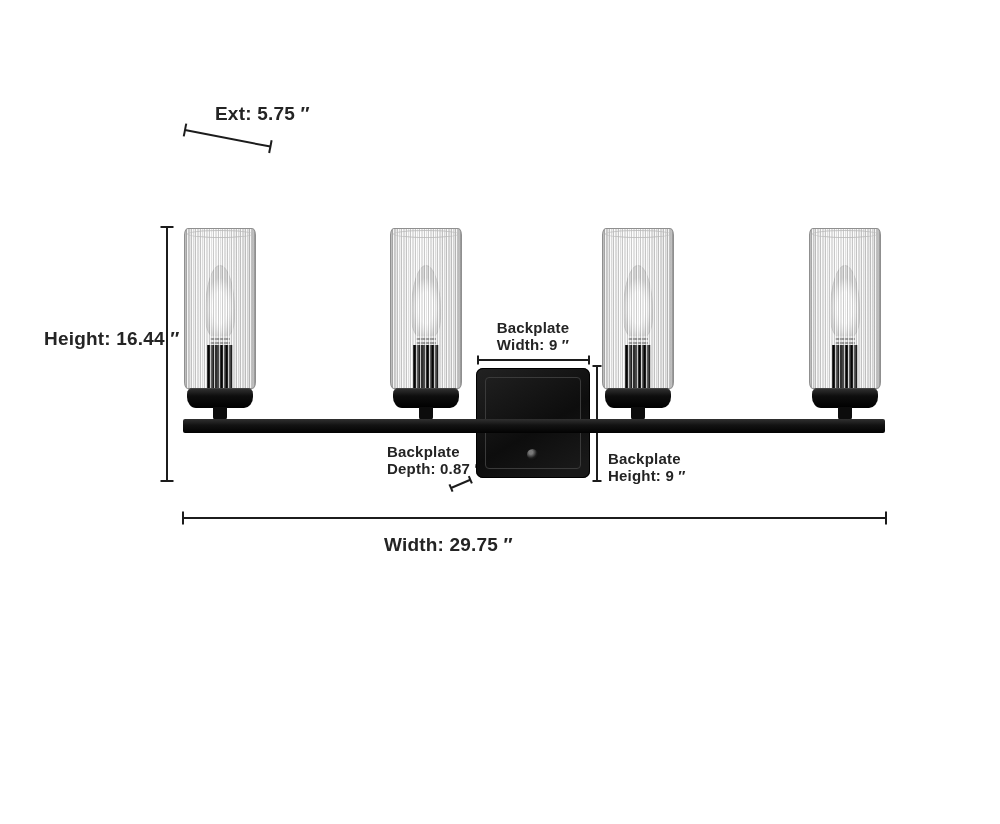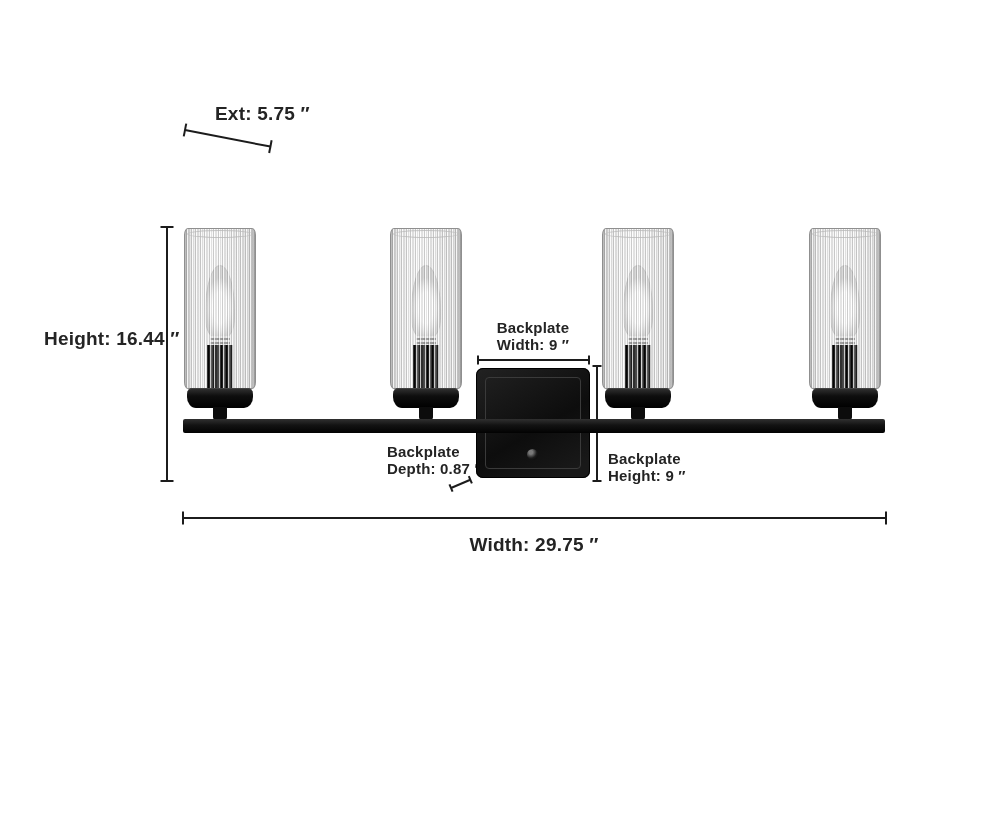--- a/index.html
+++ b/index.html
@@ -28,21 +28,21 @@
   .dim-bp-width{left:478px;top:359px;width:111px;}
   .dim-bp-height{left:596px;top:366px;height:115px;}
   .dim-bp-depth{left:451px;top:487px;width:21px;transform:rotate(-23deg);transform-origin:0 50%;}
 
   
   .lbl{position:absolute;font-weight:600;letter-spacing:.2px;color:#242424;white-space:nowrap;}
   .lbl.big{font-size:19px;}
   .lbl.small{font-size:15px;line-height:16.5px;}
   .lbl-ext{left:215px;top:103px;}
   .lbl-height{left:44px;top:328px;}
-  .lbl-width{left:384px;top:534px;width:300px;text-align:center;}
+  .lbl-width{left:384px;top:534px;width:300px;}
   .lbl-bp-width{left:476px;top:320px;width:114px;text-align:center;}
   .lbl-bp-height{left:608px;top:451px;}
   .lbl-bp-depth{left:387px;top:444px;}
 
   
   .bar{
     position:absolute;left:183px;top:419px;width:702px;height:14px;border-radius:2px;
     background:linear-gradient(180deg,#303030,#121212 45%,#020202);z-index:6;
   }
   .backplate{

